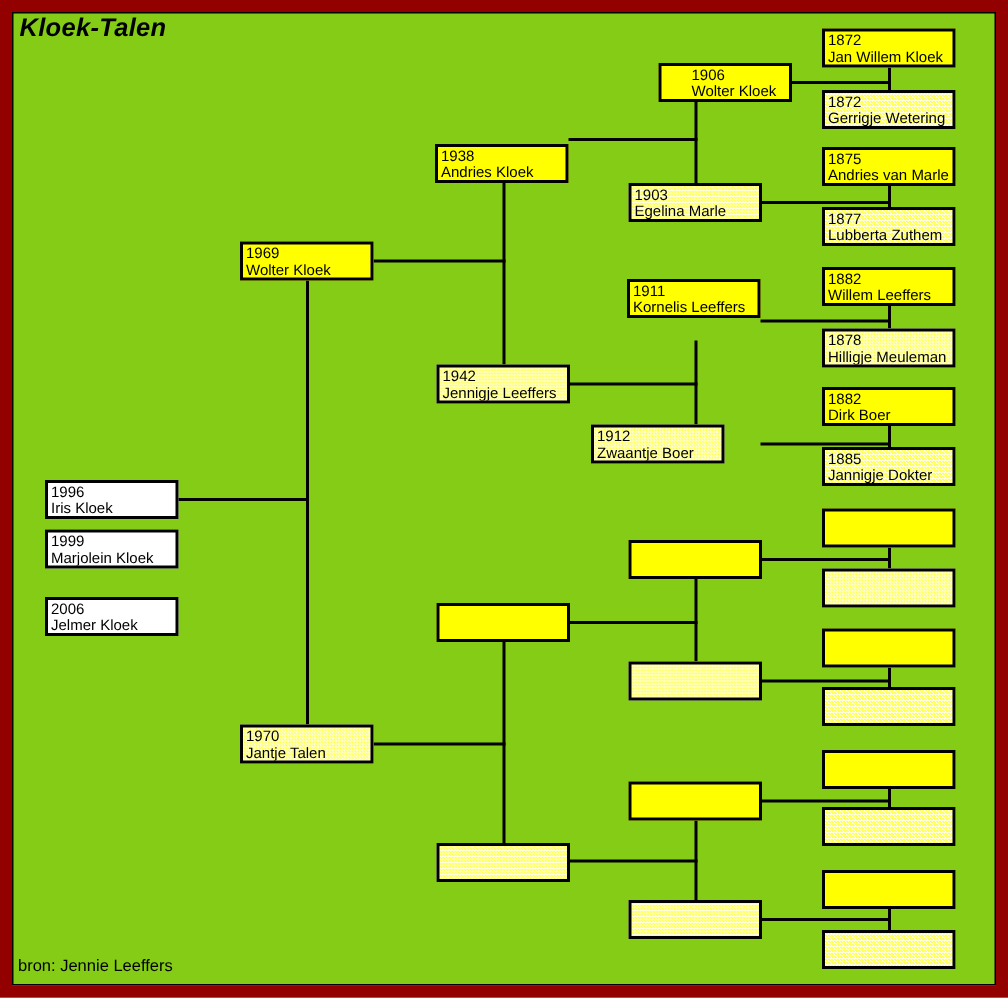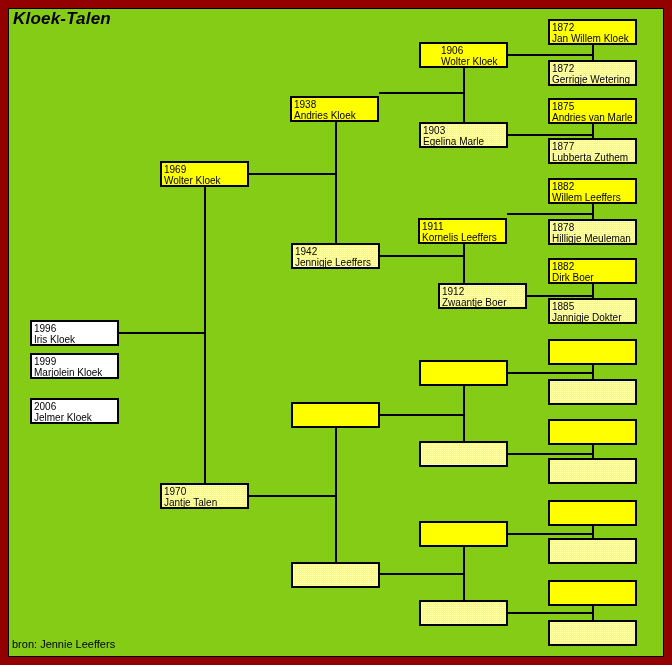--- a/index.html
+++ b/index.html
@@ -117,33 +117,33 @@
         <span class="nm">Jennigje Leeffers</span>
       </div>
       <div class="box bright" style="left: 291px; top: 402px;">
         <span class="yr"></span>
         <span class="nm"></span>
       </div>
       <div class="box pale" style="left: 291px; top: 562px;">
         <span class="yr"></span>
         <span class="nm"></span>
       </div>
-      <div class="box bright" style="left: 419px; top: 42px; padding-left: 20px;">
+      <div class="box bright" style="left: 439px; top: 42px; padding-left: 20px;">
         <span class="yr">1906</span>
         <span class="nm">Wolter Kloek</span>
       </div>
       <div class="box pale" style="left: 419px; top: 122px;">
         <span class="yr">1903</span>
         <span class="nm">Egelina Marle</span>
       </div>
-      <div class="box bright" style="left: 418px; top: 218px;">
+      <div class="box bright" style="left: 418px; top: 186px;">
         <span class="yr">1911</span>
         <span class="nm">Kornelis Leeffers</span>
       </div>
-      <div class="box pale" style="left: 438px; top: 283px;">
+      <div class="box pale" style="left: 394px; top: 283px;">
         <span class="yr">1912</span>
         <span class="nm">Zwaantje Boer</span>
       </div>
       <div class="box bright" style="left: 419px; top: 360px;">
         <span class="yr"></span>
         <span class="nm"></span>
       </div>
       <div class="box pale" style="left: 419px; top: 441px;">
         <span class="yr"></span>
         <span class="nm"></span>

